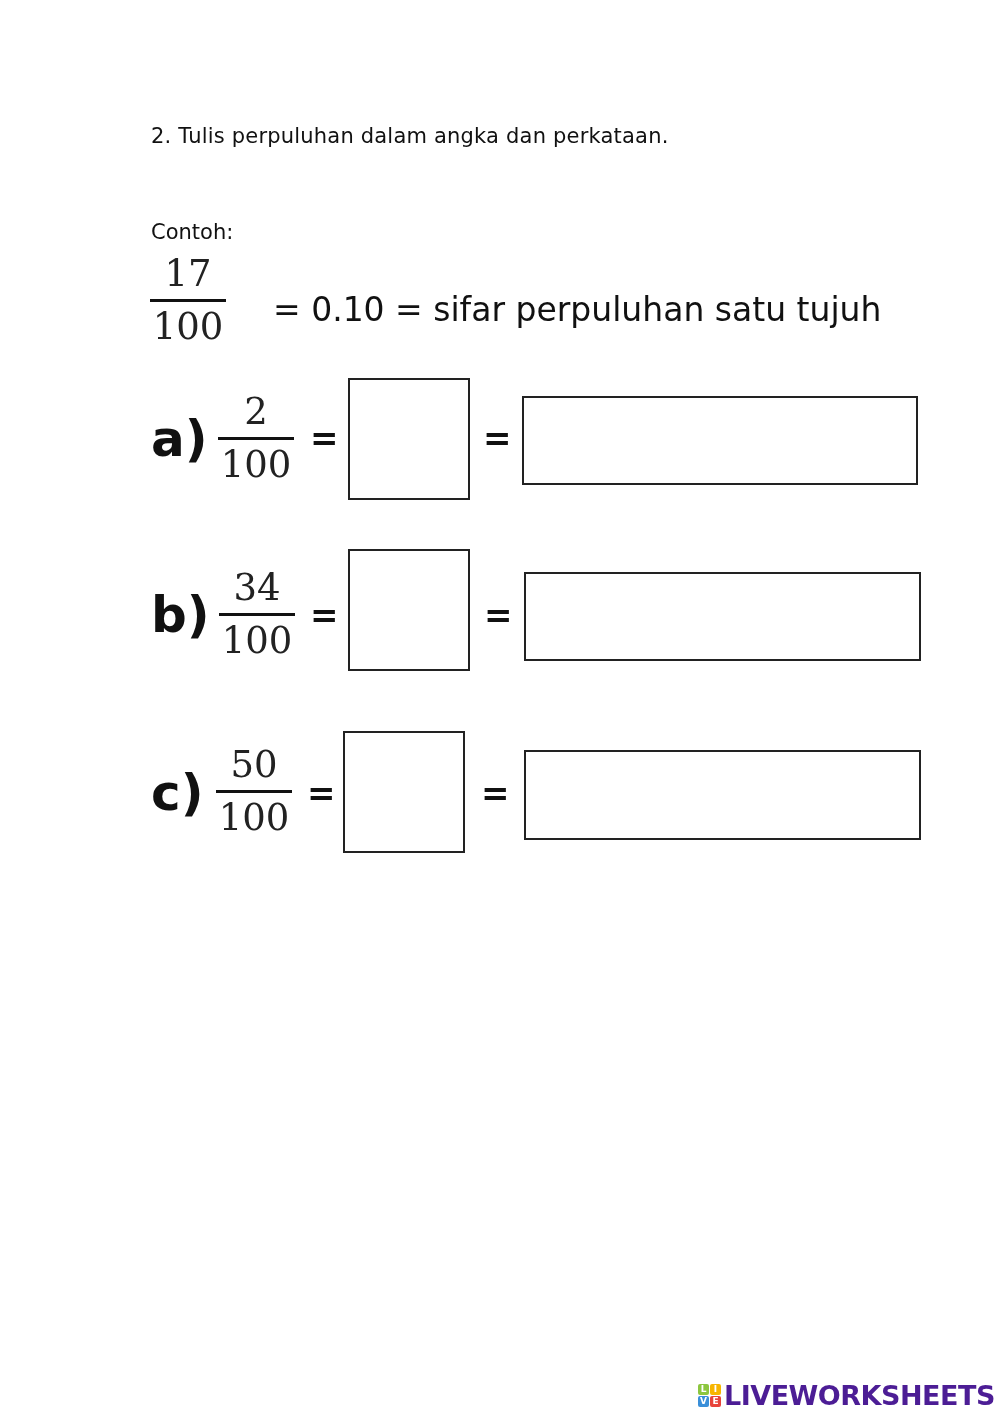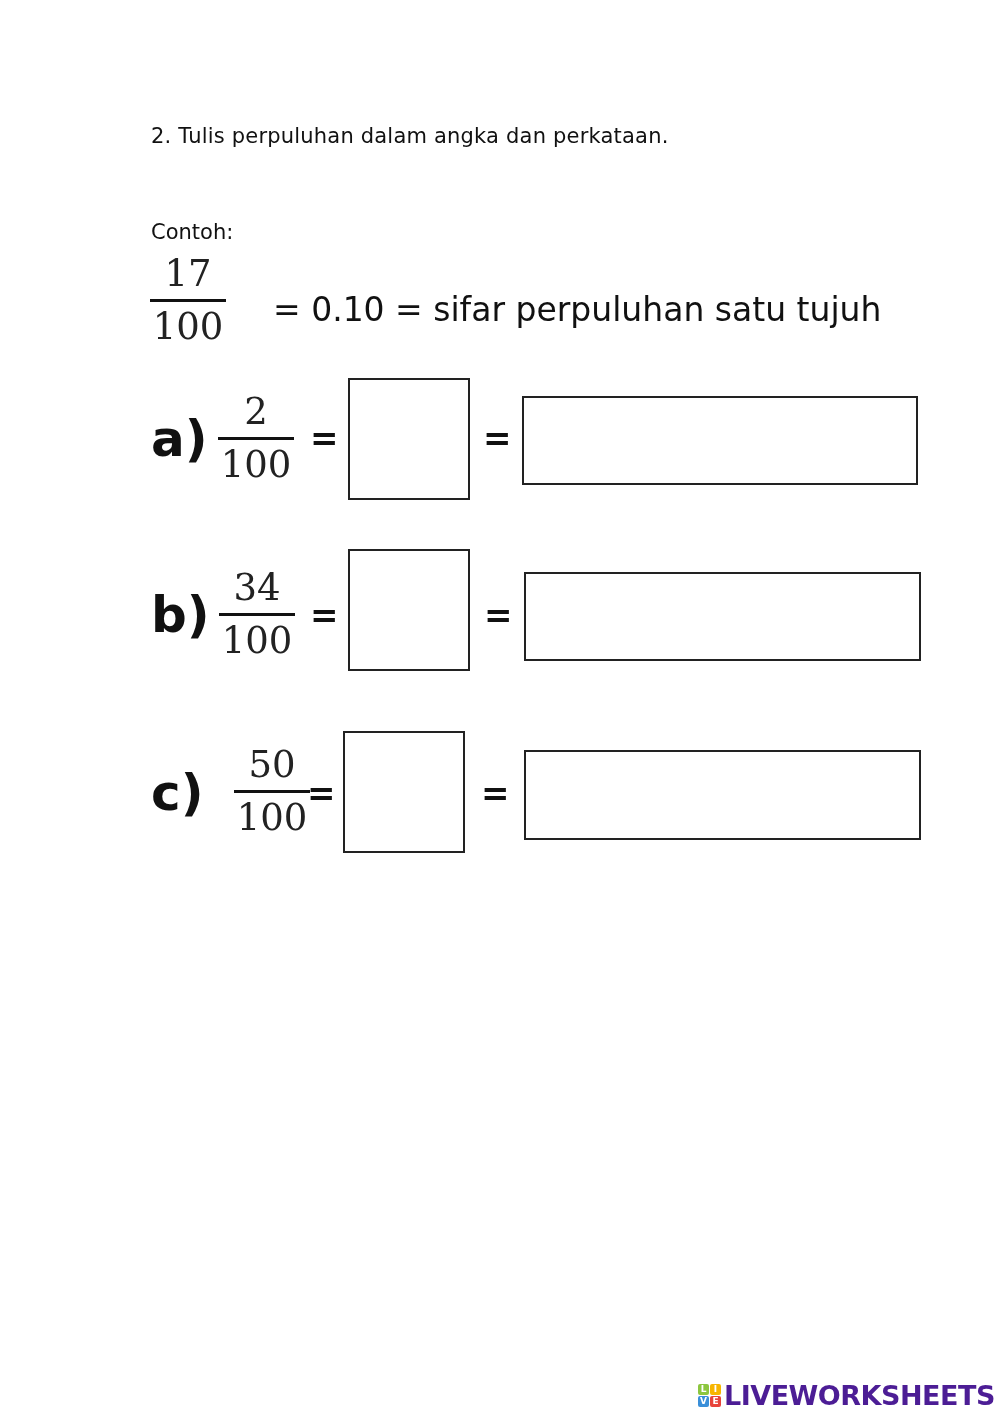--- a/index.html
+++ b/index.html
@@ -57,21 +57,21 @@
     <span class="num">34</span>
     <div class="bar" style="width:76px;"></div>
     <span class="den">100</span>
   </div>
   <div class="eq" style="left:310px; top:598px;">=</div>
   <div class="box" style="left:348px; top:549px; width:122px; height:122px;"></div>
   <div class="eq" style="left:484px; top:598px;">=</div>
   <div class="box" style="left:524px; top:572px; width:397px; height:89px;"></div>
 
   <div class="letter" style="left:151px; top:768px;">c)</div>
-  <div class="frac" style="left:216px; top:746px;margin-left:18px;">
+  <div class="frac" style="left:216px; top:746px;">
     <span class="num">50</span>
     <div class="bar" style="width:76px;"></div>
     <span class="den">100</span>
   </div>
   <div class="eq" style="left:307px; top:776px;">=</div>
   <div class="box" style="left:343px; top:731px; width:122px; height:122px;"></div>
   <div class="eq" style="left:481px; top:776px;">=</div>
   <div class="box" style="left:524px; top:750px; width:397px; height:90px;"></div>
 
 </div>

